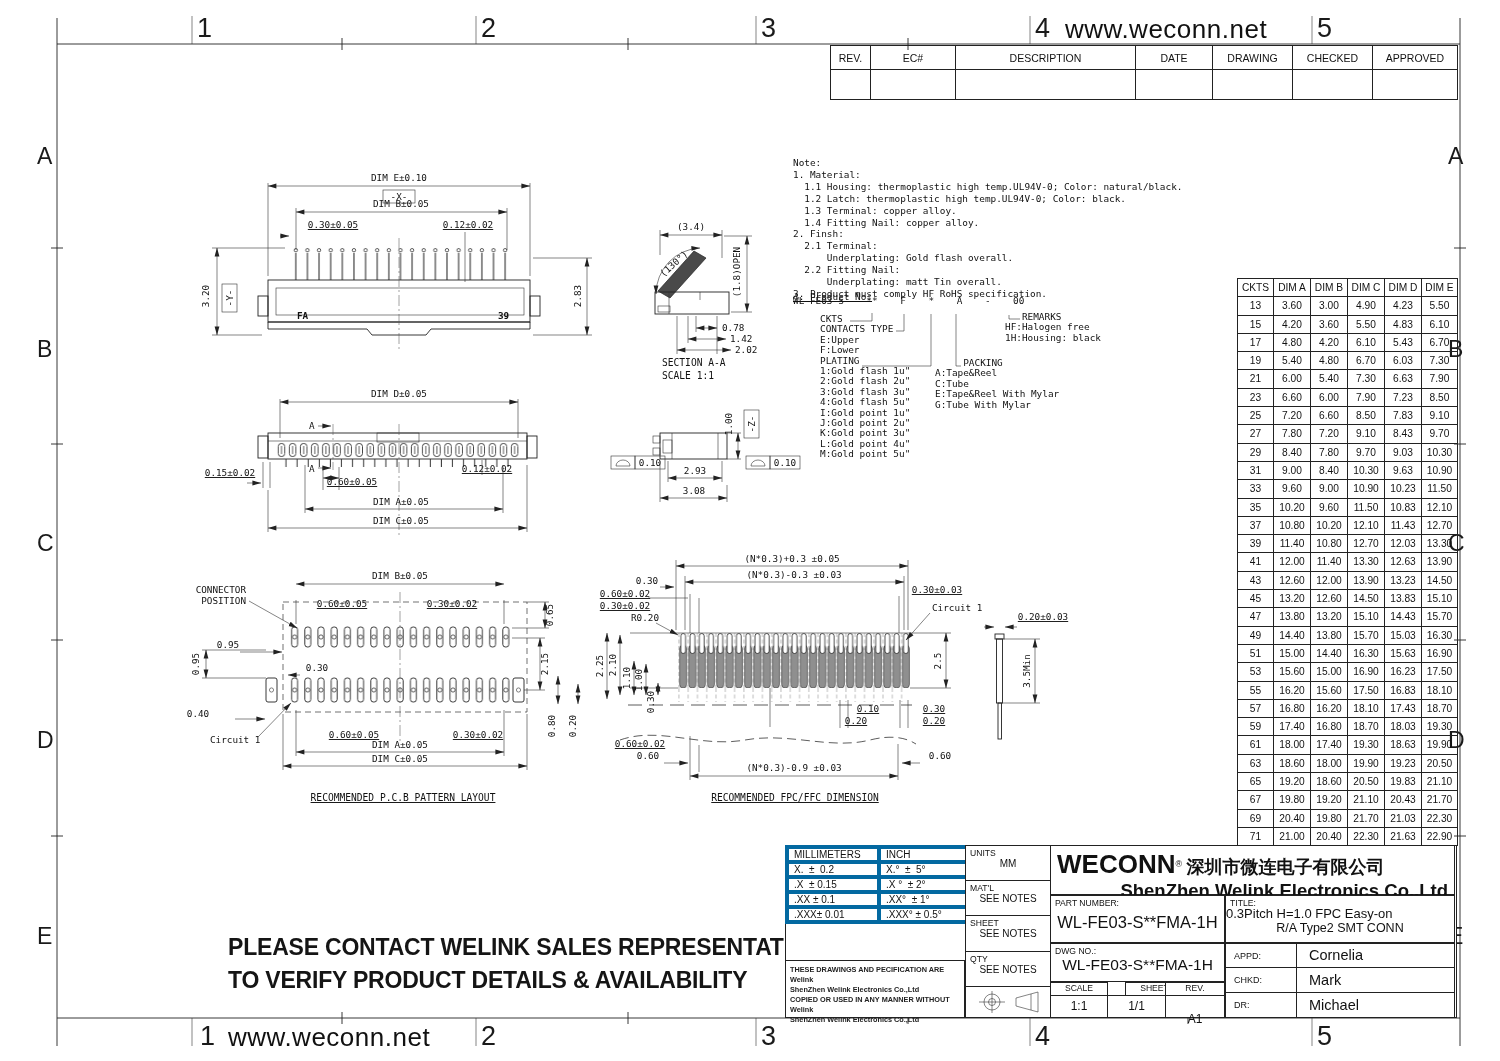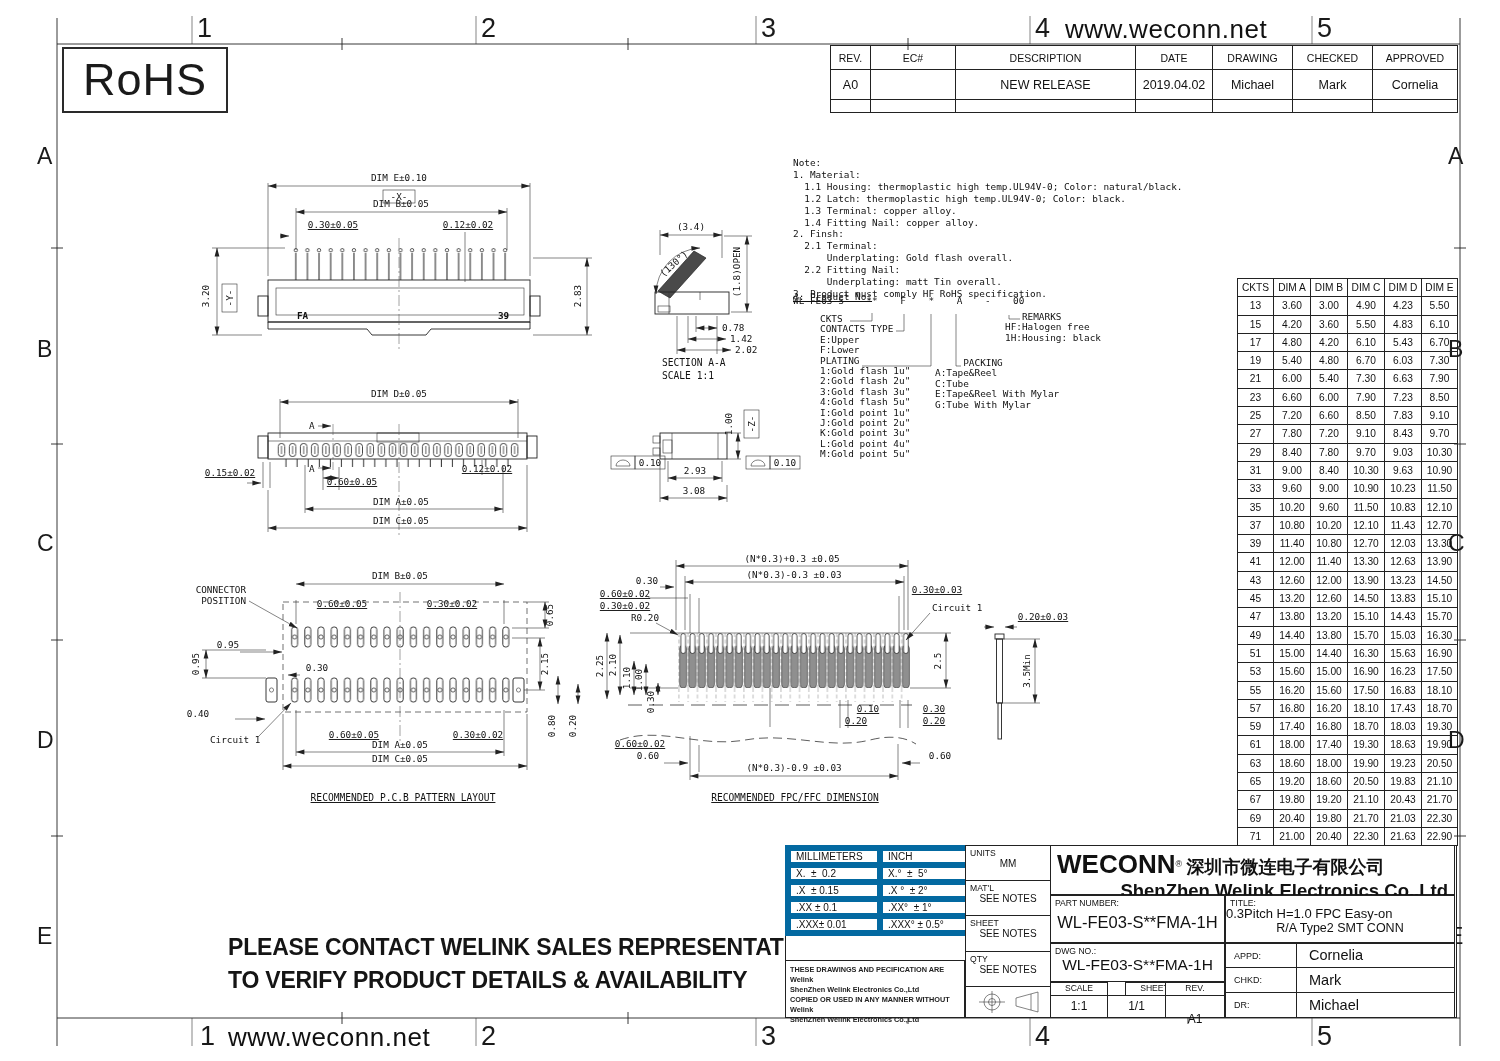--- a/index.html
+++ b/index.html
@@ -27,21 +27,21 @@
   #notes div{line-height:11.9px;}
   #prodleft div,#prodpack div,#prodrem div{line-height:10.4px;}
   #prodhead{font-family:"DejaVu Sans Mono",monospace;font-size:9.4px;text-decoration:underline;white-space:pre;}
   
   #contact{left:228px;top:931px;font-size:23px;font-weight:600;letter-spacing:-0.2px;line-height:33px;color:#151515;}
   
   .cell{position:absolute;border:1px solid #222;box-sizing:border-box;background:#fff;}
   .cl-label{font-size:8.6px;padding:2px 0 0 4px;color:#111;}
   .cl-value{font-size:10px;text-align:center;color:#111;}
   #toltable table{border-collapse:collapse;table-layout:fixed;width:180px;}
-  #toltable td{border:6px solid #0369a1;font-size:10px;padding:0 0 0 5px;white-space:pre;overflow:hidden;}
+  #toltable td{border:4px solid #0369a1;font-size:10px;padding:0 0 0 5px;white-space:pre;overflow:hidden;}
   #legal{font-size:7.3px;font-weight:bold;line-height:10px;padding:4px 2px 0 4px;color:#222;}
   .logo{font-weight:bold;font-size:26px;letter-spacing:0;}
   .reg{font-size:9px;vertical-align:super;}
   .cn{font-size:18px;font-weight:bold;}
   .coen{font-size:18.5px;font-weight:bold;text-align:right;display:block;margin-top:0px;}
   
   svg text{font-family:"DejaVu Sans Mono",monospace;font-size:9.3px;fill:#111;}
   svg text.b{font-weight:bold;}
   svg text.cap{font-size:9.6px;}
   svg .u{text-decoration:underline;}
@@ -423,21 +423,20 @@
   <div class="abs gridletter" style="left:37px;top:336px">B</div>
   <div class="abs gridletter" style="left:37px;top:530px">C</div>
   <div class="abs gridletter" style="left:37px;top:727px">D</div>
   <div class="abs gridletter" style="left:37px;top:923px">E</div>
   <div class="abs gridletter" style="left:1448px;top:143px">A</div>
   <div class="abs gridletter" style="left:1448px;top:336px">B</div>
   <div class="abs gridletter" style="left:1448px;top:530px">C</div>
   <div class="abs gridletter" style="left:1448px;top:727px">D</div>
   <div class="abs gridletter" style="left:1448px;top:923px">E</div>
 
-  <div id="rohs" class="abs">RoHS</div>
 
   <div id="revtbl" class="abs">
     <table>
       <colgroup>
           <col style="width:40px">
           <col style="width:85px">
           <col style="width:180px">
           <col style="width:77px">
           <col style="width:80px">
           <col style="width:80px">
@@ -447,29 +446,20 @@
           <tr>
             <th>REV.</th>
             <th>EC#</th>
             <th>DESCRIPTION</th>
             <th>DATE</th>
             <th>DRAWING</th>
             <th>CHECKED</th>
             <th>APPROVED</th>
           </tr>
           <tr>
-            <td>A0</td>
-            <td></td>
-            <td>NEW RELEASE</td>
-            <td>2019.04.02</td>
-            <td>Michael</td>
-            <td>Mark</td>
-            <td>Cornelia</td>
-          </tr>
-          <tr>
             <td></td>
             <td></td>
             <td></td>
             <td></td>
             <td></td>
             <td></td>
             <td></td>
           </tr>
         </tbody>
     </table>

